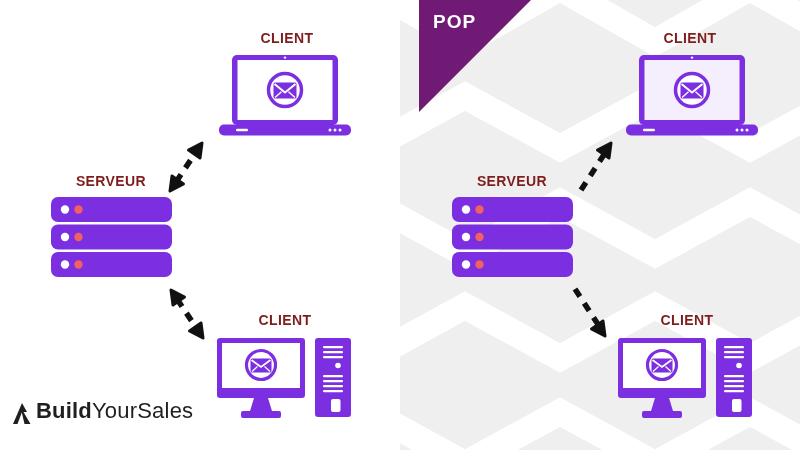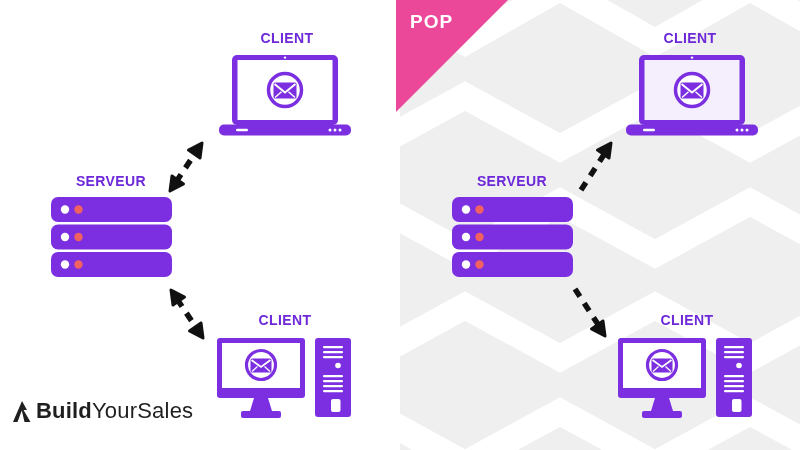--- a/index.html
+++ b/index.html
@@ -12,25 +12,25 @@
   .badge{
     width:120px;height:112px;top:0;
     clip-path:polygon(0 0,100% 0,0 100%);
   }
   .badge-label{
     position:absolute;left:14px;top:11px;color:#ffffff;font-size:19px;
     font-weight:bold;letter-spacing:1px;
   }
   
   .node-label{
-    font-size:14px;font-weight:bold;color:#6d28d9;letter-spacing:.4px;
+    font-size:14px;font-weight:bold;color:#7f1d1d;letter-spacing:.4px;
     text-align:center;width:120px;
   }
   
-  .logo{left:13px;top:398px;display:flex;align-items:center;gap:3px;}
+  .logo{left:13px;top:398px;display:flex;align-items:flex-end;gap:3px;}
   .logo-text{font-size:22px;color:#1f1f1f;letter-spacing:.2px;}
   .logo-text b{font-weight:800;}
   .flip-v{transform:scaleY(-1);}
   svg{display:block;}
 </style>
 </head>
 <body>
 
 <div class="canvas">
 
@@ -113,21 +113,21 @@
       <rect x="106" y="18" width="20" height="2.3" rx="1.1"></rect>
       <circle cx="121" cy="27.5" r="2.8"></circle>
       <rect x="106" y="37" width="20" height="2.3" rx="1.1"></rect>
       <rect x="106" y="42" width="20" height="2.3" rx="1.1"></rect>
       <rect x="106" y="47" width="20" height="2.3" rx="1.1"></rect>
       <rect x="106" y="52" width="20" height="2.3" rx="1.1"></rect>
       <rect x="114" y="61" width="9.5" height="13" rx="2"></rect>
     </g>
   </svg>
 
-  <div class="abs badge" style="left:396px;width:112px;background:#ec4899">
+  <div class="abs badge" style="left:419px;width:112px;background:#701a75">
     <span class="badge-label">POP</span>
   </div>
 
   <div class="abs node-label" style="left:630px;top:30px">CLIENT</div>
   <svg class="abs" style="left:626px;top:55px" width="132" height="81" viewBox="0 0 132 81">
     <rect x="13" y="0" width="106" height="70" rx="5" fill="#7B2FE0"></rect>
     <rect x="18.5" y="5" width="95" height="60" fill="#FFFFFF" fill-opacity="0.92"></rect>
     <circle cx="66" cy="2.6" r="1.2" fill="#FFFFFF"></circle>
     <rect x="0" y="69.5" width="132" height="11" rx="5" fill="#7B2FE0"></rect>
     <rect x="17" y="73.7" width="12" height="2.6" rx="1.3" fill="#FFFFFF"></rect>

